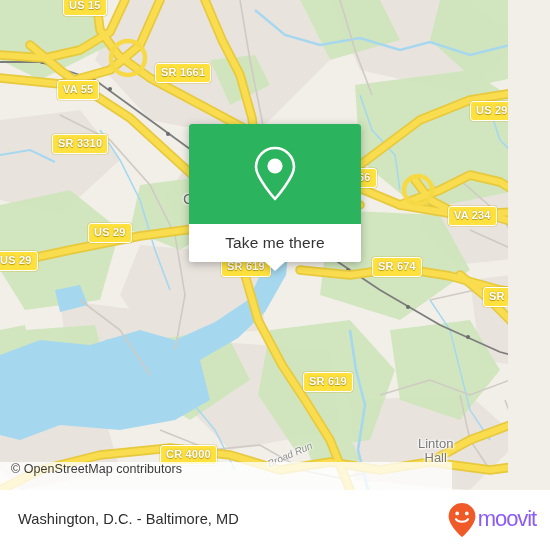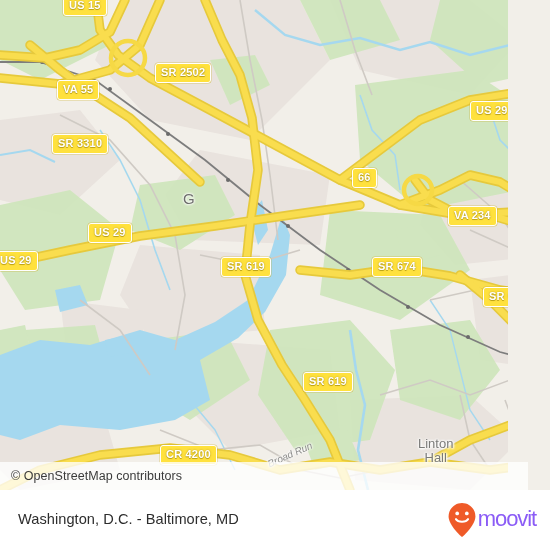--- a/index.html
+++ b/index.html
@@ -59,23 +59,23 @@
     position: absolute;
     color: #6e6e6c;
     font-size: 15px;
     text-shadow: 0 0 3px #fff, 0 0 3px #fff, 0 0 2px #fff;
     z-index: 4;
     white-space: nowrap;
   }
 
   
   #attribution {
-    position: absolute; left: 0; top: 462px; width: 528px; height: 28px;
+    position: absolute; left: 0; top: 462px; width: 452px; height: 28px;
     background: rgba(255,255,255,0.78);
-    display: flex; align-items: center;
+    display: flex; align-items: flex-start;
     z-index: 20;
   }
   #attribution span {
     font-size: 12.5px; color: #3b3b3b; padding-left: 11px;
     letter-spacing: .05px;
   }
 
   
   #popup {
     position: absolute;
@@ -266,46 +266,60 @@
         <g fill="none" stroke="#f6d945" stroke-width="4.5">
           <circle cx="128" cy="58" r="17"></circle>
           <circle cx="418" cy="190" r="14"></circle>
         </g>
       </g>
     </svg>
 
     <div id="labels">
         <div class="shield" style="left: 63px; top: -4px;">US 15</div>
         <div class="shield" style="left: 57px; top: 80px;">VA 55</div>
-        <div class="shield" style="left: 155px; top: 63px;">SR 2502</div>
+        <div class="shield" style="left: 155px; top: 63px;">SR 1661</div>
         <div class="shield" style="left: 52px; top: 134px;">SR 3310</div>
         <div class="shield" style="left: 470px; top: 101px;">US 29</div>
         <div class="shield" style="left: 448px; top: 186px; margin-top: 20px;">VA 234</div>
         <div class="shield" style="left: 352px; top: 168px;">66</div>
         <div class="shield" style="left: 88px; top: 223px;">US 29</div>
         <div class="shield" style="left: -6px; top: 251px;">US 29</div>
         <div class="shield" style="left: 221px; top: 257px;">SR 619</div>
         <div class="shield" style="left: 372px; top: 257px;">SR 674</div>
         <div class="shield" style="left: 483px; top: 287px;">SR 674</div>
         <div class="shield" style="left: 303px; top: 372px;">SR 619</div>
-        <div class="shield" style="left: 160px; top: 445px;">CR 4200</div>
+        <div class="shield" style="left: 160px; top: 445px;">CR 4000</div>
         <div class="shield" style="left: 517px; top: 469px;">SR-15</div>
         <div class="city-label" style="left: 183px; top: 190px;">G</div>
         <div class="place-label" style="left: 418px; top: 437px;">
           <div>Linton</div>
           <div>Hall</div>
         </div>
         <div class="stream-label" style="left: 266px; top: 449px; transform: rotate(-24deg);">Broad Run</div>
       </div>
   </div>
 
   <div id="attribution">
     <span>© OpenStreetMap contributors</span>
   </div>
 
+  <div id="popup">
+    <div id="popup-inner">
+      <div id="popup-green">
+        <svg width="48" height="58" viewBox="0 0 48 58">
+          <path d="M24 3 C13.5 3 5 11.5 5 22 C5 32.5 24 54 24 54 C24 54 43 32.5 43 22 C43 11.5 34.5 3 24 3 Z" fill="none" stroke="#ffffff" stroke-width="2.6" stroke-linejoin="round"></path>
+          <circle cx="24" cy="21" r="7.6" fill="#ffffff"></circle>
+        </svg>
+      </div>
+      <div id="popup-bar">
+        <span>Take me there</span>
+      </div>
+    </div>
+    <div id="popup-tail"></div>
+  </div>
 
   <div id="footer">
     <div id="footer-text">
       <div>Washington, D.C. - Baltimore, MD</div>
     </div>
     <div id="brand">
       <svg width="30" height="36" viewBox="0 0 30 36">
         <path d="M15 1 C7.6 1 1.6 7 1.6 14.4 C1.6 23.5 15 35 15 35 C15 35 28.4 23.5 28.4 14.4 C28.4 7 22.4 1 15 1 Z" fill="#ef5a28"></path>
         <circle cx="10.2" cy="11.4" r="1.85" fill="#ffffff"></circle>
         <circle cx="19.8" cy="11.4" r="1.85" fill="#ffffff"></circle>

